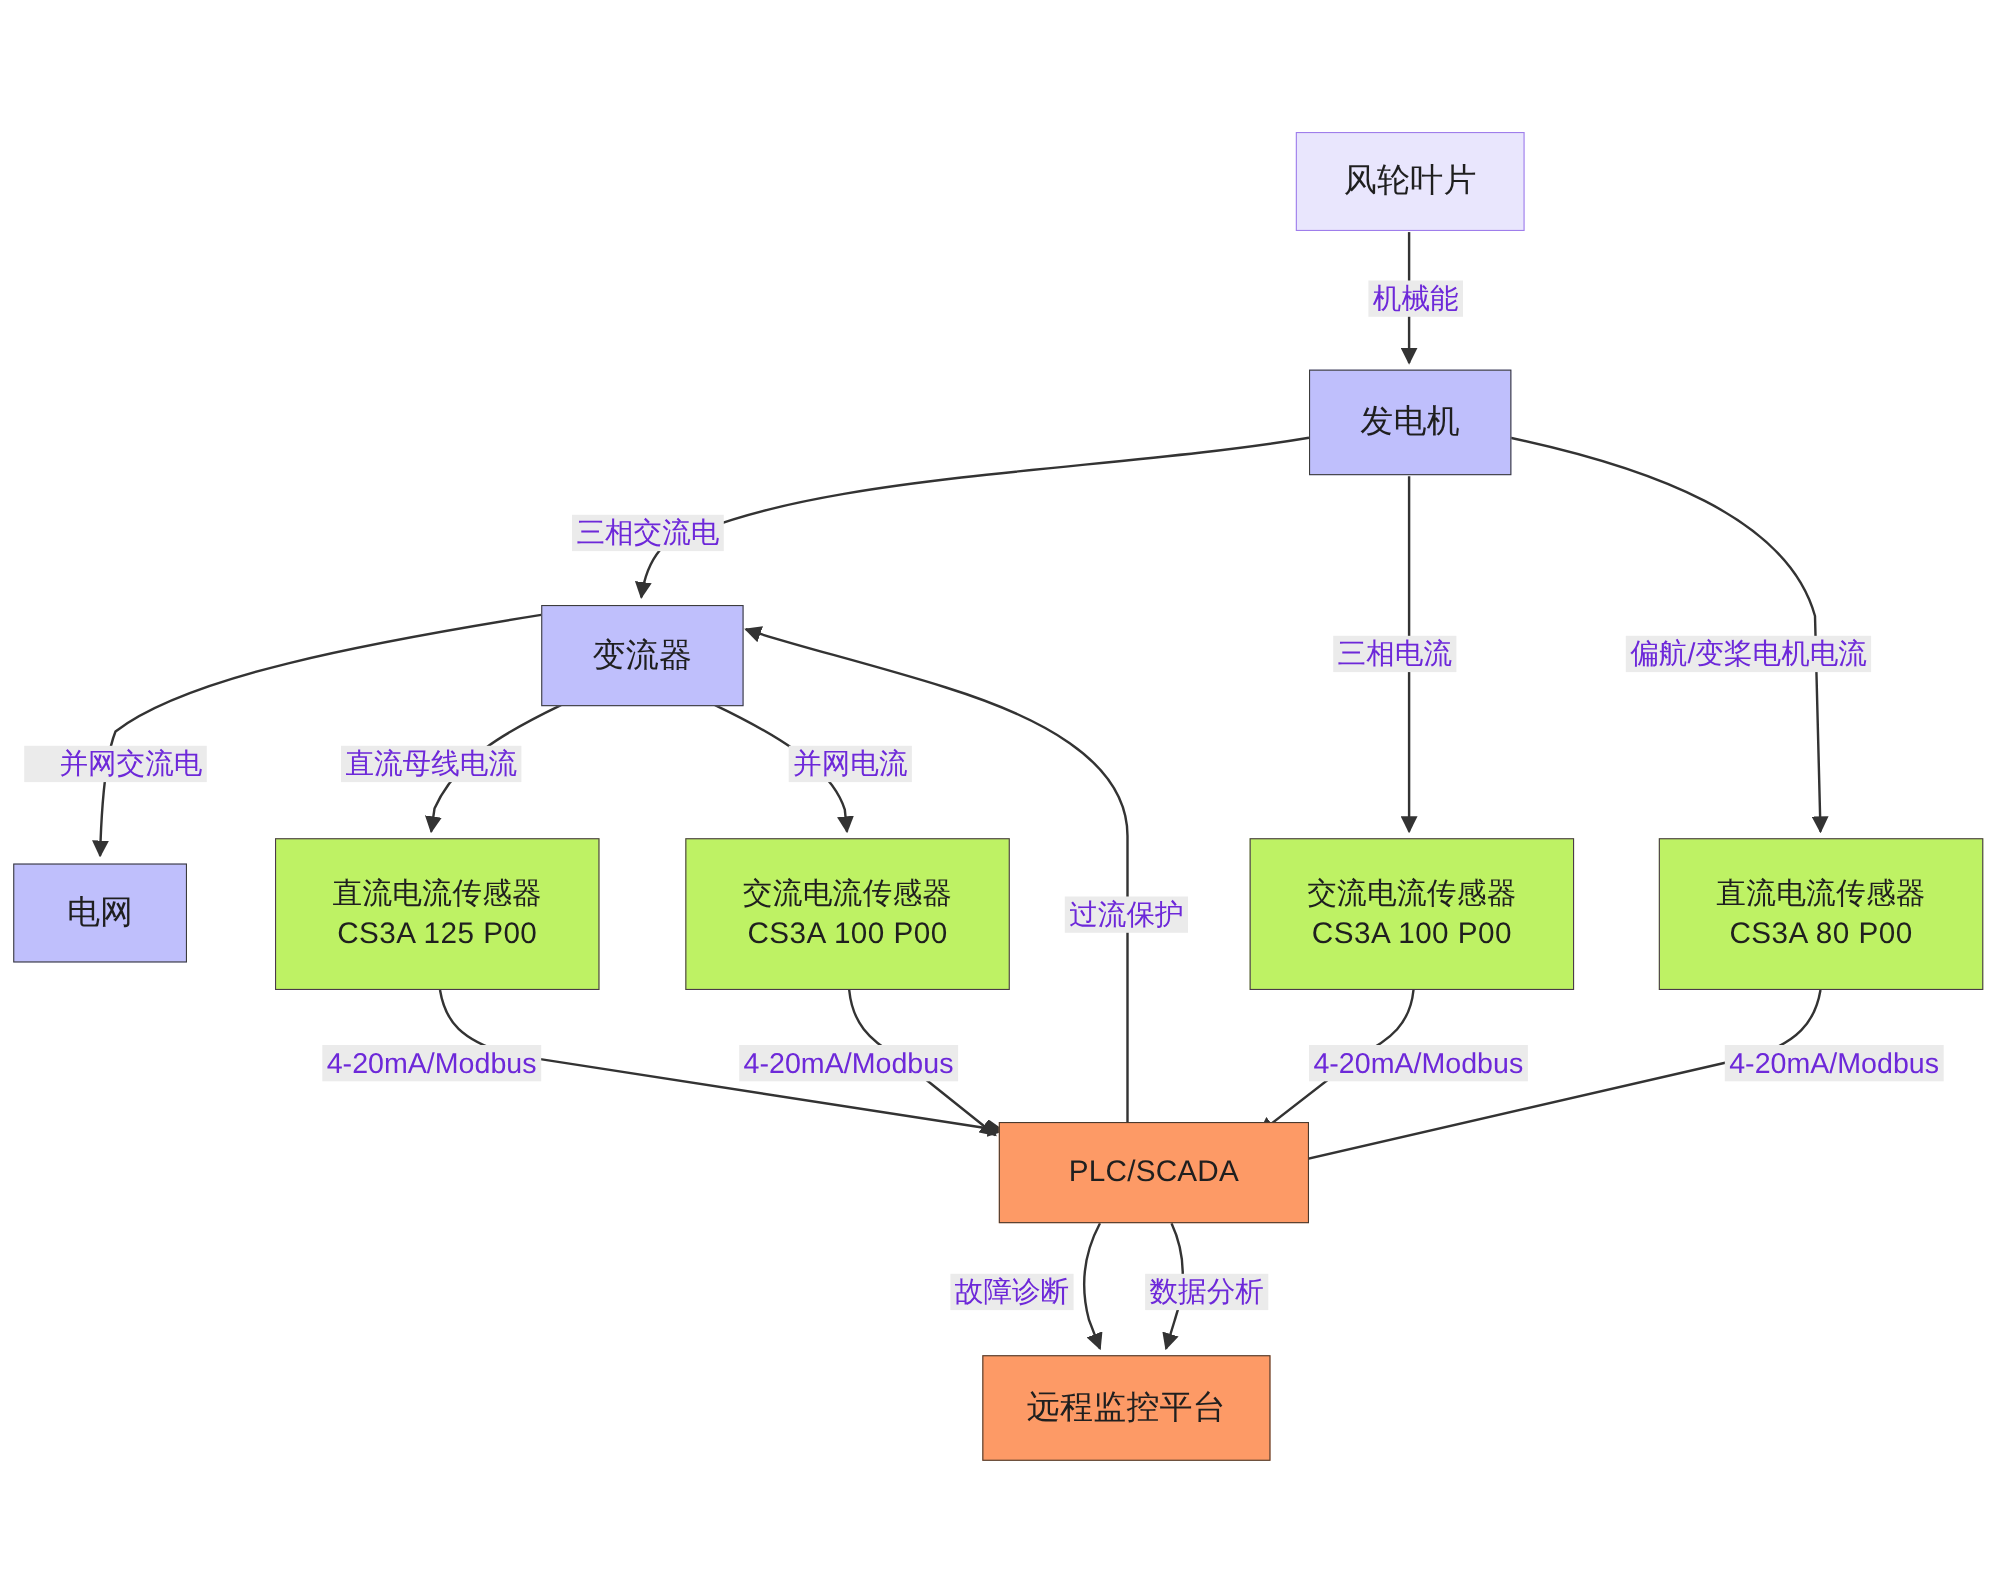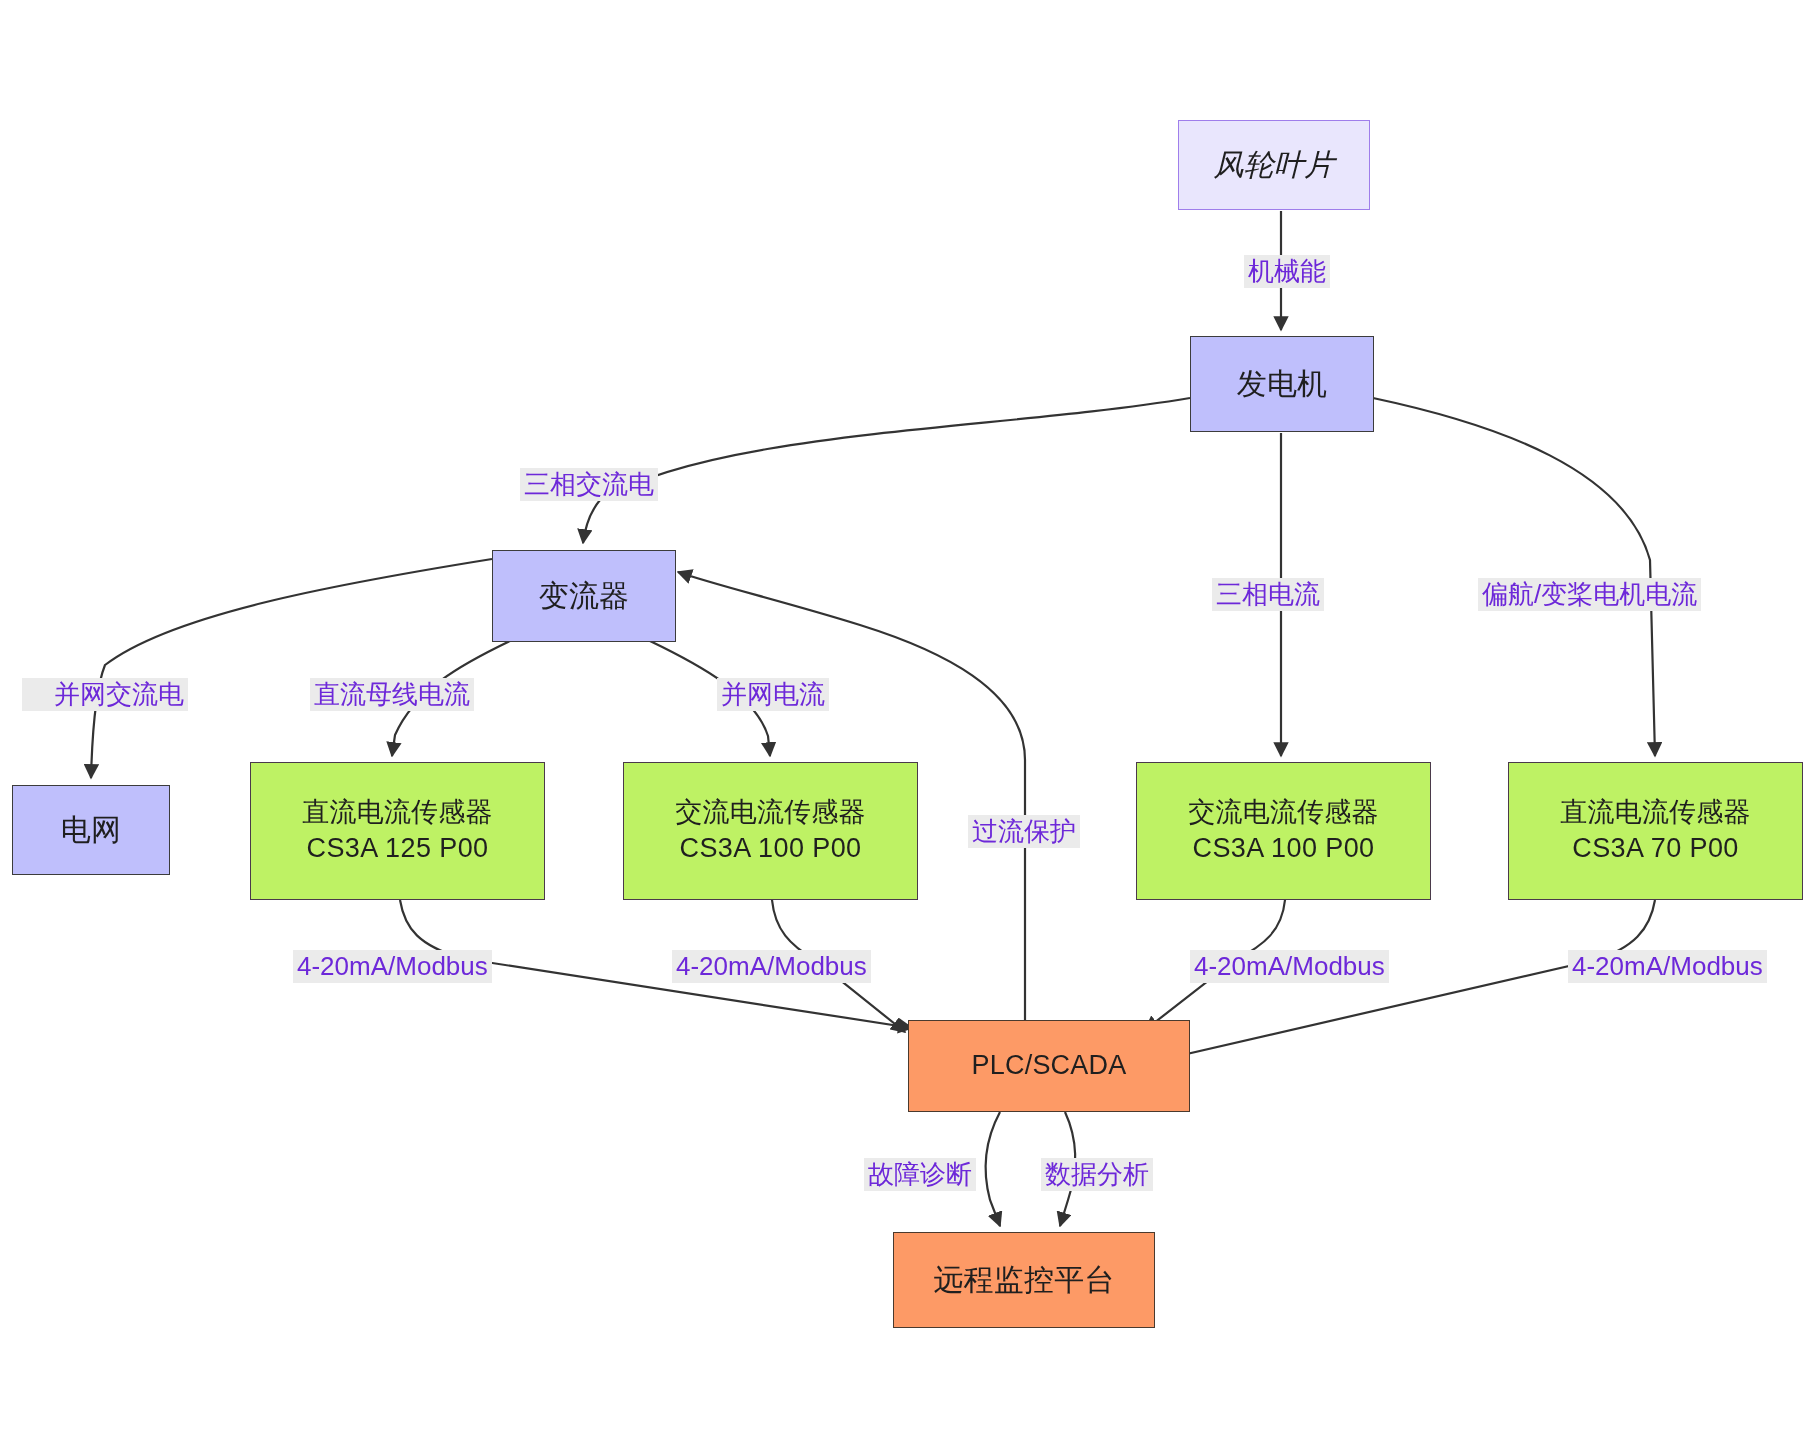--- a/index.html
+++ b/index.html
@@ -111,21 +111,21 @@
       <path d="M 1285 900 C 1282 930, 1265 945, 1235 960 L 1145 1030" marker-end="url(#arrow)"></path>
 
       <path d="M 1655 900 C 1650 930, 1633 948, 1595 960 L 1152 1062" marker-end="url(#arrow)"></path>
 
       <path d="M 1000 1112 C 985 1140, 982 1170, 990 1200 L 1000 1226" marker-end="url(#arrow)"></path>
 
       <path d="M 1065 1112 C 1078 1140, 1078 1170, 1068 1200 L 1060 1226" marker-end="url(#arrow)"></path>
     </g>
   </svg>
 
-  <div class="node node-blades fs30" style="left:1178px; top:120px; width:192px; height:90px;font-style:italic;">
+  <div class="node node-blades fs30" style="left:1178px; top:120px; width:208px; height:90px;">
     <span class="ln">风轮叶片</span>
   </div>
 
   <div class="node node-purple fs30" style="left:1190px; top:336px; width:184px; height:96px;">
     <span class="ln">发电机</span>
   </div>
 
   <div class="node node-purple fs30" style="left:492px; top:550px; width:184px; height:92px;">
     <span class="ln">变流器</span>
   </div>
@@ -144,21 +144,21 @@
     <span class="ln mono-ish">CS3A 100 P00</span>
   </div>
 
   <div class="node node-pink fs27" style="left:1136px; top:762px; width:295px; height:138px;">
     <span class="ln">交流电流传感器</span>
     <span class="ln mono-ish">CS3A 100 P00</span>
   </div>
 
   <div class="node node-pink fs27" style="left:1508px; top:762px; width:295px; height:138px;">
     <span class="ln">直流电流传感器</span>
-    <span class="ln mono-ish">CS3A 70 P00</span>
+    <span class="ln mono-ish">CS3A 80 P00</span>
   </div>
 
   <div class="node node-orange fs27" style="left:908px; top:1020px; width:282px; height:92px;">
     <span class="ln">PLC/SCADA</span>
   </div>
 
   <div class="node node-orange fs30" style="left:893px; top:1232px; width:262px; height:96px;">
     <span class="ln">远程监控平台</span>
   </div>
 

